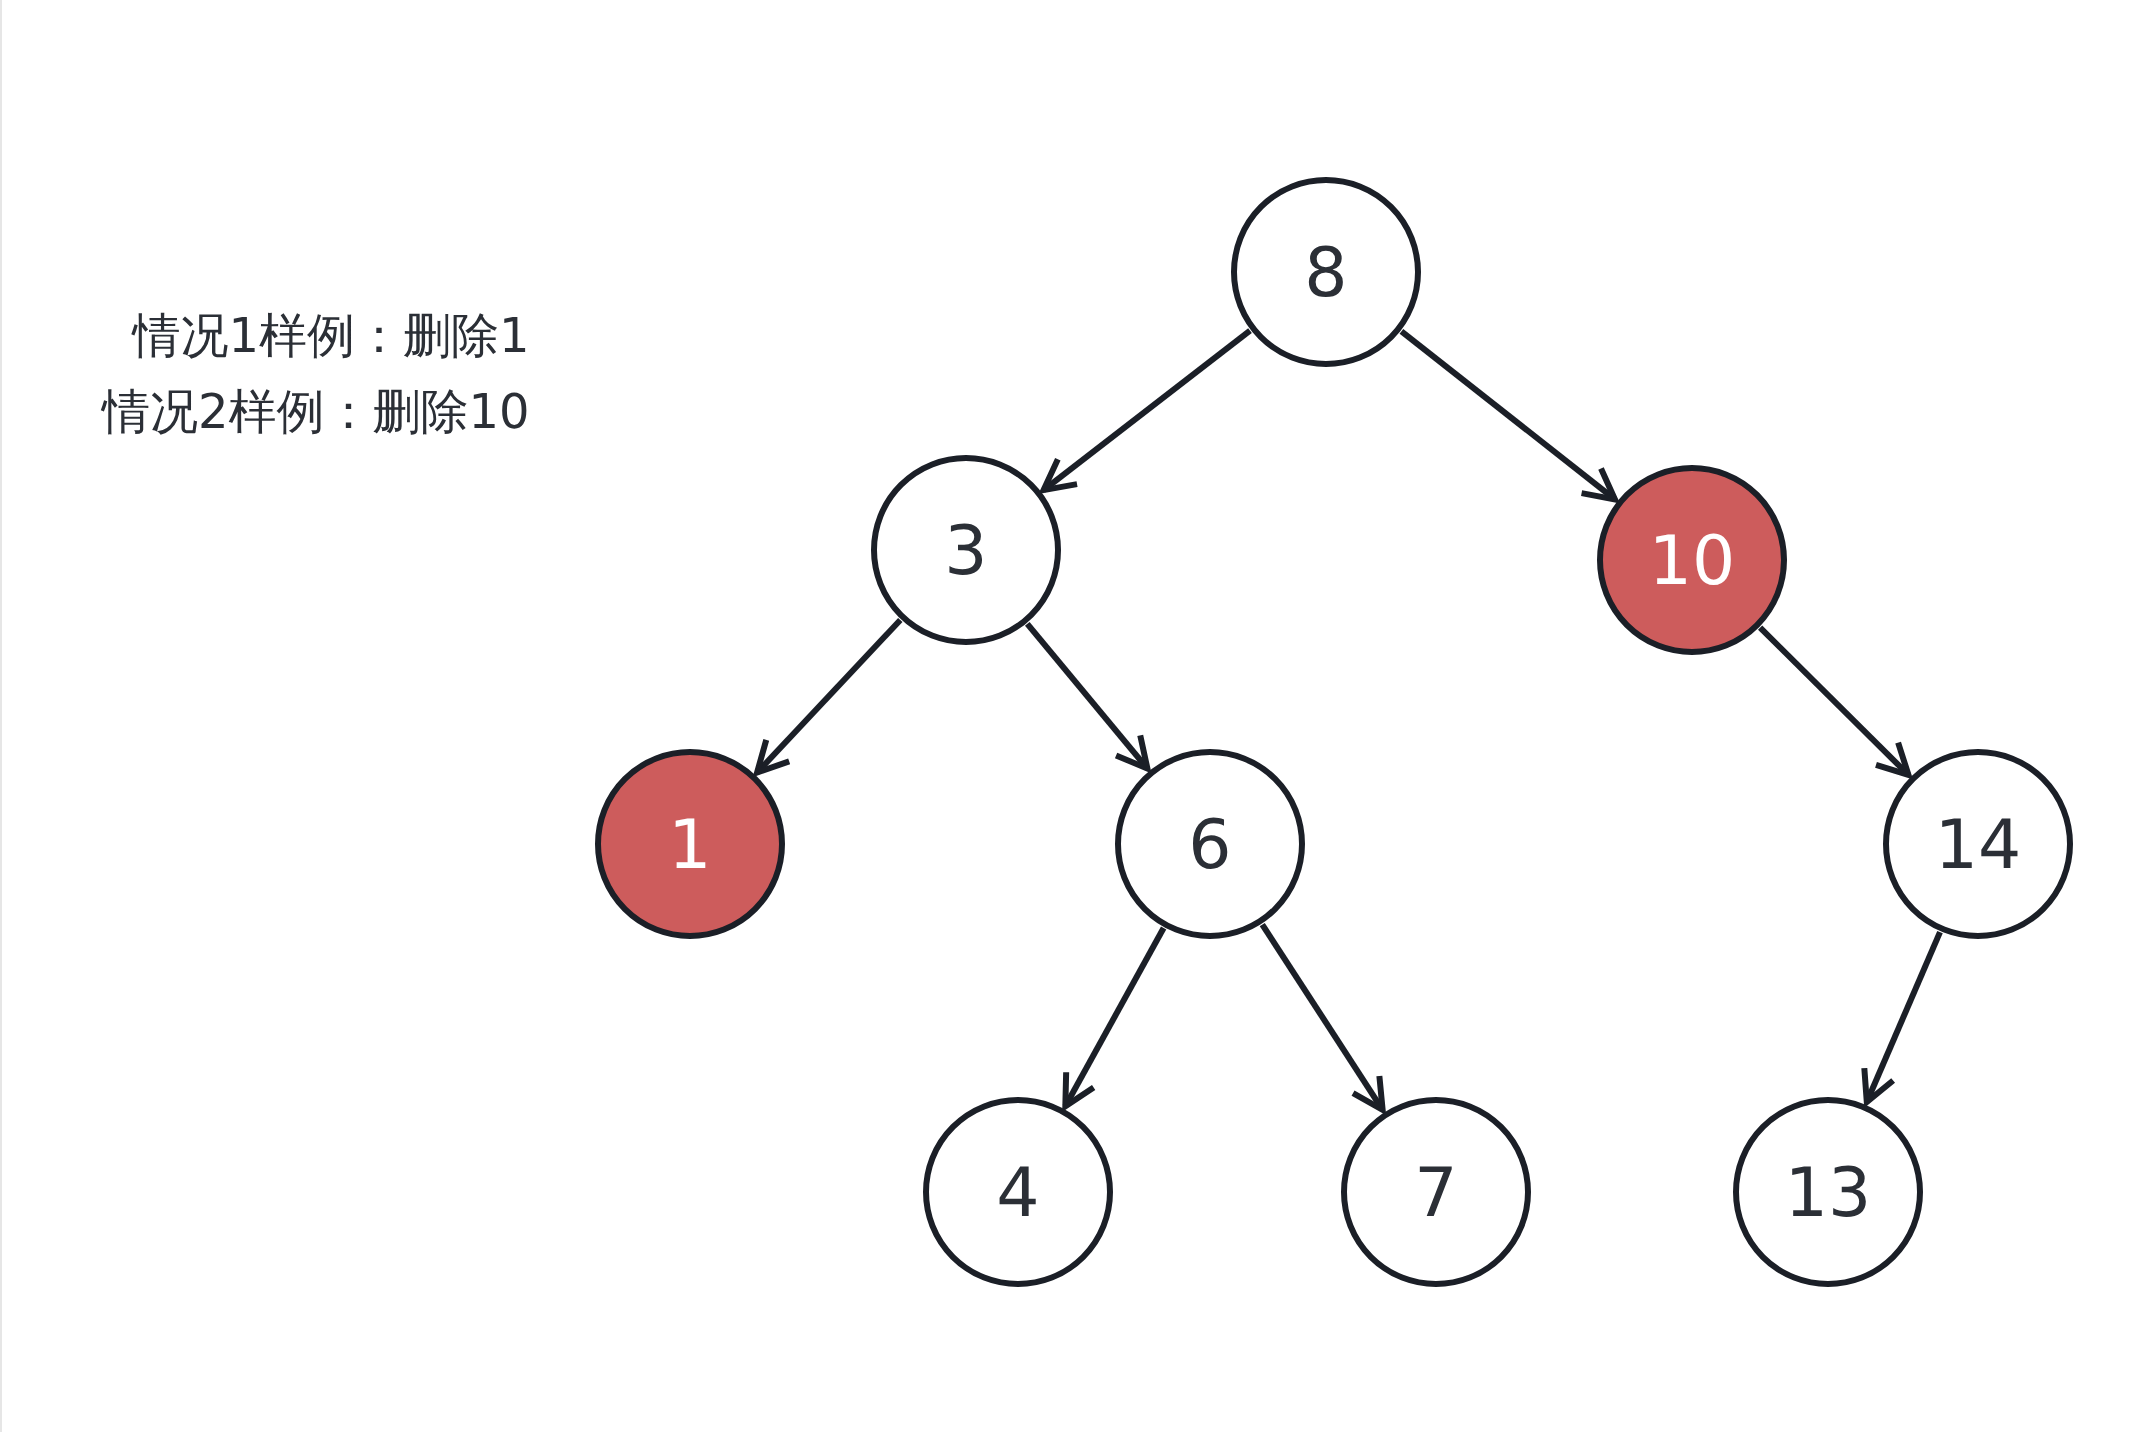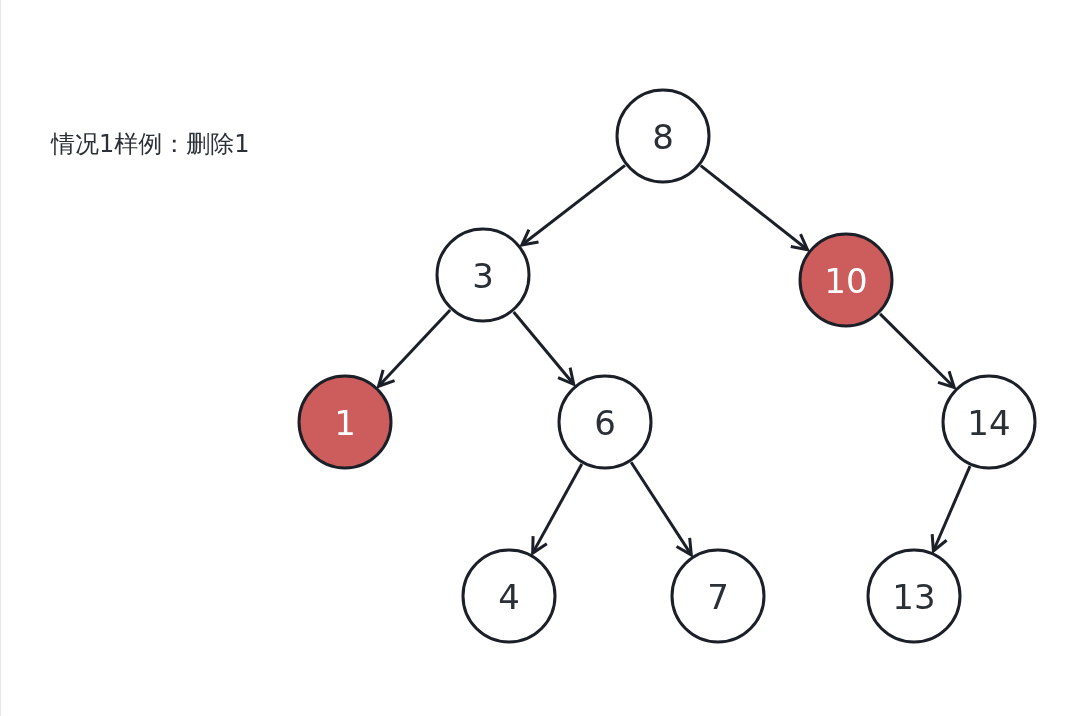--- a/index.html
+++ b/index.html
@@ -23,21 +23,21 @@
   #tree-svg {
     position: absolute;
     left: 0;
     top: 0;
     width: 1071px;
     height: 716px;
   }
   .caption-block {
     position: absolute;
     left: 50px;
-    top: 125px;
+    top: 149px;
     line-height: 38px;
     white-space: nowrap;
     color: #2b2f36;
     font-size: 24px;
     font-family: "DejaVu Sans", "Liberation Sans", sans-serif;
     text-align: right;
   }
   .caption-line {
     display: block;
   }
@@ -62,20 +62,21 @@
     stroke-linejoin: miter;
   }
 </style>
 </head>
 <body>
 
 <div id="canvas">
 
   <div class="caption-block">
     <span class="caption-line">情况1样例：删除1</span>
+    <span class="caption-line">情况2样例：删除10</span>
   </div>
 
   <svg id="tree-svg" viewBox="0 0 1071 716">
     <g id="edges-layer">
         <g>
           <line x1="624.01" y1="165.34" x2="520.78" y2="245.05" stroke="#1b1f27" class="edge-line"></line>
           <polyline points="527.92,229.62 520.78,245.05 537.52,242.05" stroke="#1b1f27" class="arrow-head"></polyline>
         </g>
         <g>
           <line x1="699.72" y1="165.68" x2="806.49" y2="249.70" stroke="#1b1f27" class="edge-line"></line>

